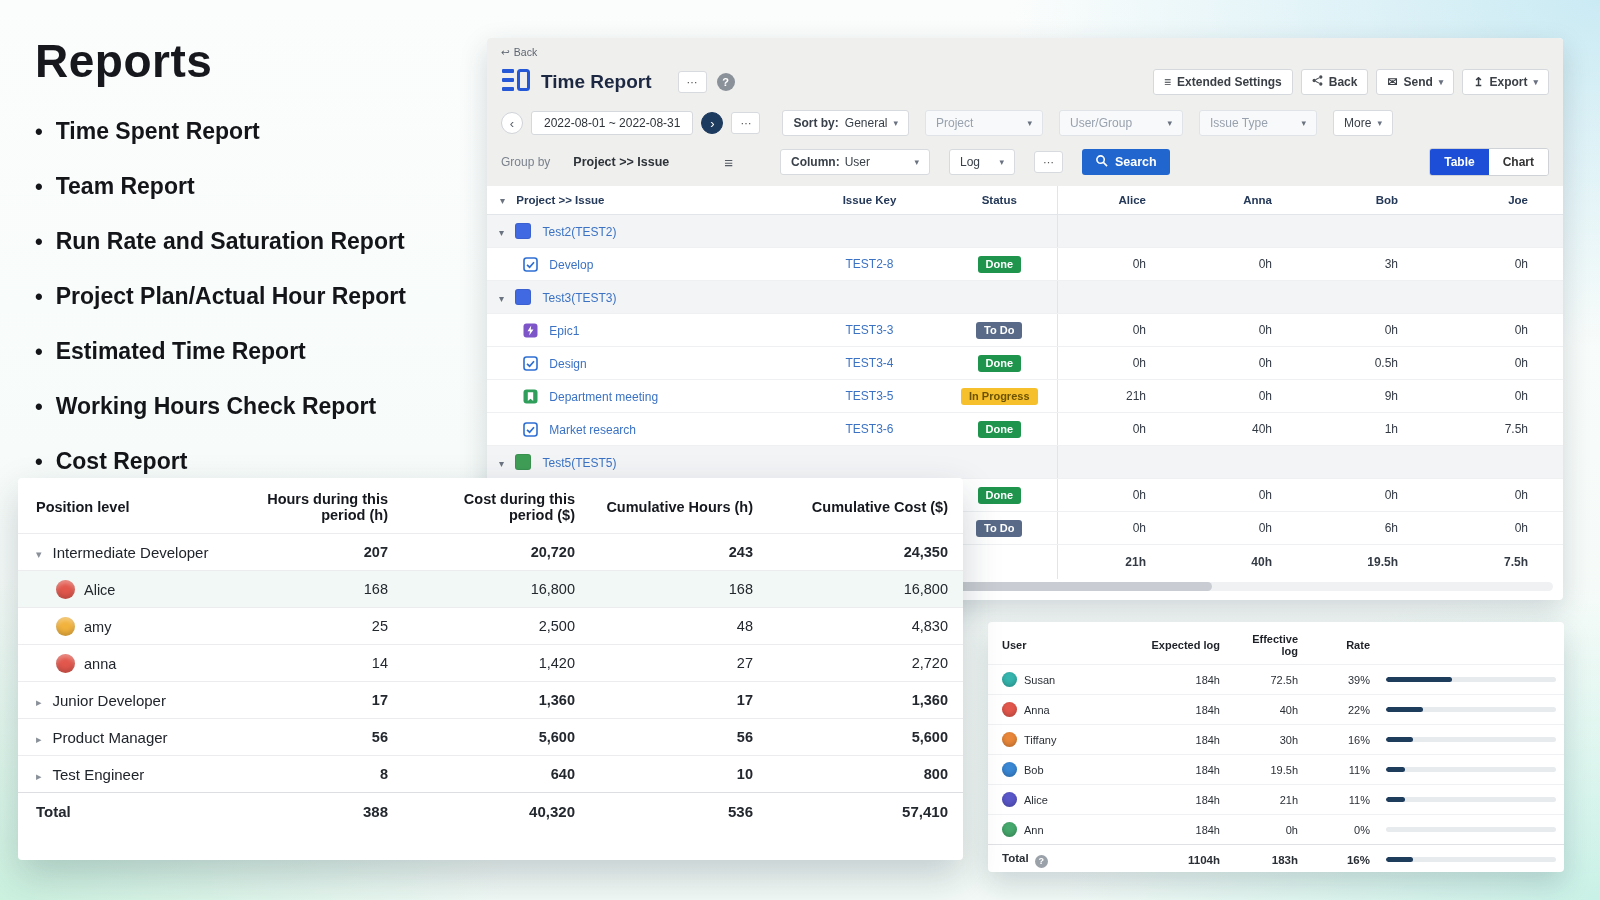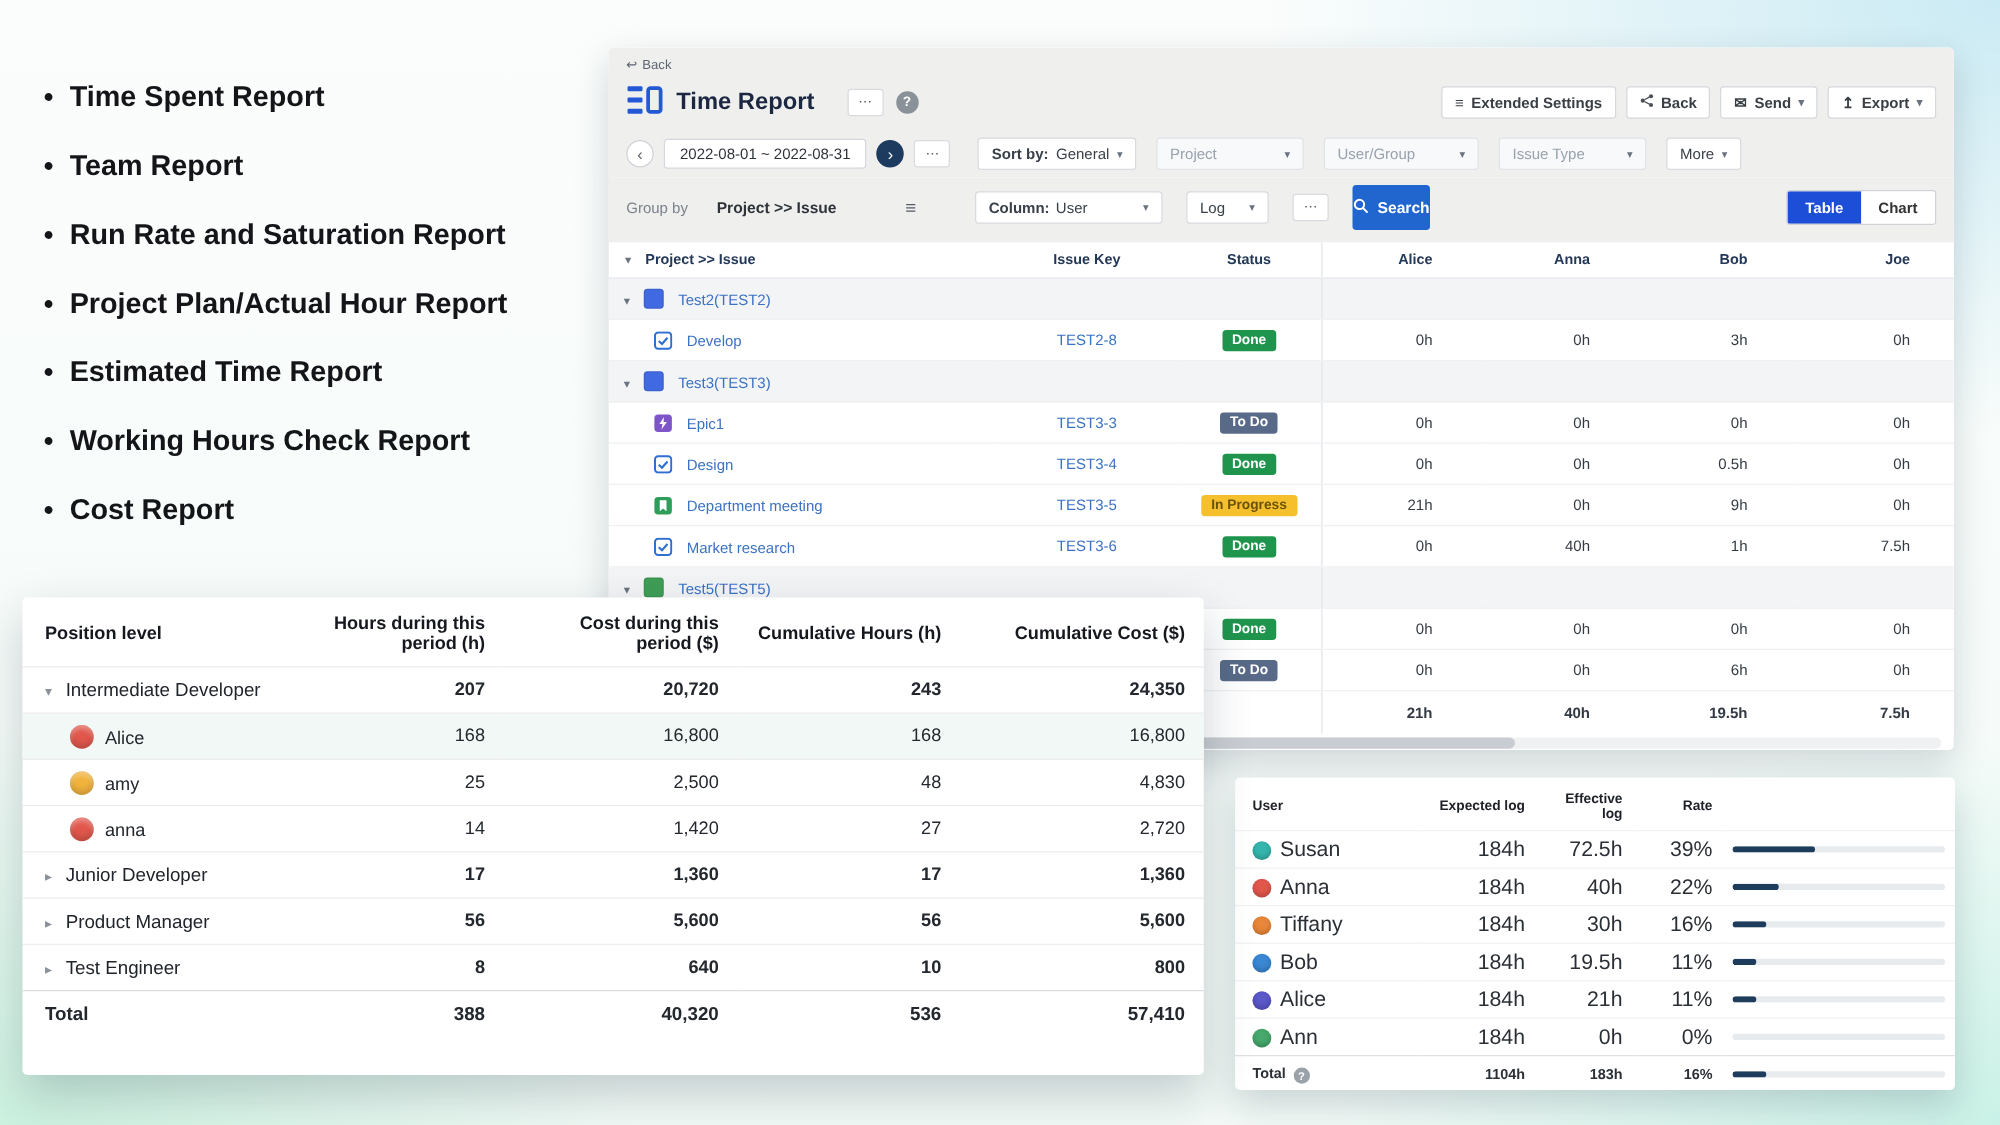--- a/index.html
+++ b/index.html
@@ -46,21 +46,21 @@
   .date-box { background:#fff; border:1px solid #d5d8dc; border-radius:3px; padding:4px 12px; font-size:12px; color:#2e3339; cursor:pointer; }
   .drop { display:flex; align-items:center; gap:6px; background:#fff; border:1px solid #d7dade; border-radius:3px; height:26px; padding:0 10px; font-size:12px; color:#394049; cursor:pointer; white-space:nowrap; }
   .drop .lab { font-weight:700; }
   .drop.ghost { background:#f8f9fa; color:#98a1ae; border-color:#e0e3e7; }
   .drop.w120 { min-width:118px; justify-content:space-between; }
   .drop.w125 { min-width:124px; justify-content:space-between; }
   .caret { font-size:9px; color:#6a7280; }
   .gb-label { font-size:12px; color:#7b828c; }
   .gb-value { font-size:12.5px; font-weight:600; color:#2e3339; margin-left:4px; }
   .gb-menu { font-size:15px; color:#555c65; margin:0 28px 0 36px; cursor:pointer; }
-  .search-btn { display:flex; align-items:center; gap:7px; background:#2166cf; color:#fff; border:none; border-radius:3px; height:36px; padding:0 0; font-size:12.5px; font-weight:700; cursor:pointer; }
+  .search-btn { display:flex; align-items:center; gap:7px; background:#2166cf; color:#fff; border:none; border-radius:3px; height:26px; padding:0 13px; font-size:12.5px; font-weight:700; cursor:pointer; }
   .toggle { margin-left:auto; display:flex; border:1px solid #cfd3d8; border-radius:3px; overflow:hidden; }
   .toggle button { border:none; height:26px; padding:0 14px; font-size:12px; font-weight:600; cursor:pointer; }
   .toggle .on { background:#1d4ed8; color:#fff; }
   .toggle .off { background:#fff; color:#333; }
 
   .tr-table { width:100%; border-collapse:collapse; table-layout:fixed; background:#fff; }
   .tr-table th { font-size:11.5px; font-weight:700; color:#243858; padding:8px 6px; border-bottom:1px solid #e2e5e9; }
   .tr-table th.left { text-align:left; padding-left:13px; }
   .tr-table .cen { text-align:center; }
   .tr-table .num { text-align:right; padding-right:40px; }
@@ -99,36 +99,37 @@
   .cost-table tr.totalrow td { font-weight:700; font-size:15px; border-top:1px solid #dcdee2; }
 
   
   .rate-card { position:absolute; left:988px; top:622px; width:576px; height:250px;
     background:#fff; border-radius:4px; overflow:hidden; z-index:2;
     box-shadow:0 12px 28px rgba(22,44,60,.18); }
   .rate-table { width:100%; border-collapse:collapse; table-layout:fixed; }
   .rate-table th { font-size:11px; font-weight:700; color:#1d2127; padding:11px 8px 7px; }
   .rate-table th.left { text-align:left; padding-left:14px; }
   .rate-table th.num { text-align:right; }
-  .rate-table td { height:30px; font-size:17px; color:#2a2f36; border-top:1px solid #f0f1f3; padding:0 8px; }
+  .rate-table td { height:30px; font-size:11px; color:#2a2f36; border-top:1px solid #f0f1f3; padding:0 8px; }
   .rate-table td.user { padding-left:14px; white-space:nowrap; }
   .rate-table td.num { text-align:right; }
   .avatar-s { display:inline-block; width:15px; height:15px; border-radius:50%; vertical-align:-3px; margin-right:7px; box-shadow:inset 0 -2px 4px rgba(0,0,0,.2); }
   .bar-track { width:100%; height:5px; border-radius:3px; overflow:hidden; }
   .bar-fill { height:5px; border-radius:3px; }
   .rate-table tr.totalrow td { font-weight:700; border-top:1px solid #dfe1e5; font-size:11.5px; }
   .info-dot { display:inline-flex; width:13px; height:13px; border-radius:50%; background:#9aa1a9; color:#fff;
     font-size:9px; font-weight:700; align-items:center; justify-content:center; margin-left:6px; vertical-align:-2px; }
 </style>
 </head>
 <body>
 
 <div class="stage">
 
   <section class="reports-panel">
+    <h1 class="reports-title">Reports</h1>
     <ul class="reports-list">
       <li>
           <span class="dot">•</span>
           <span>Time Spent Report</span>
         </li>
       <li>
           <span class="dot">•</span>
           <span>Team Report</span>
         </li>
       <li>

